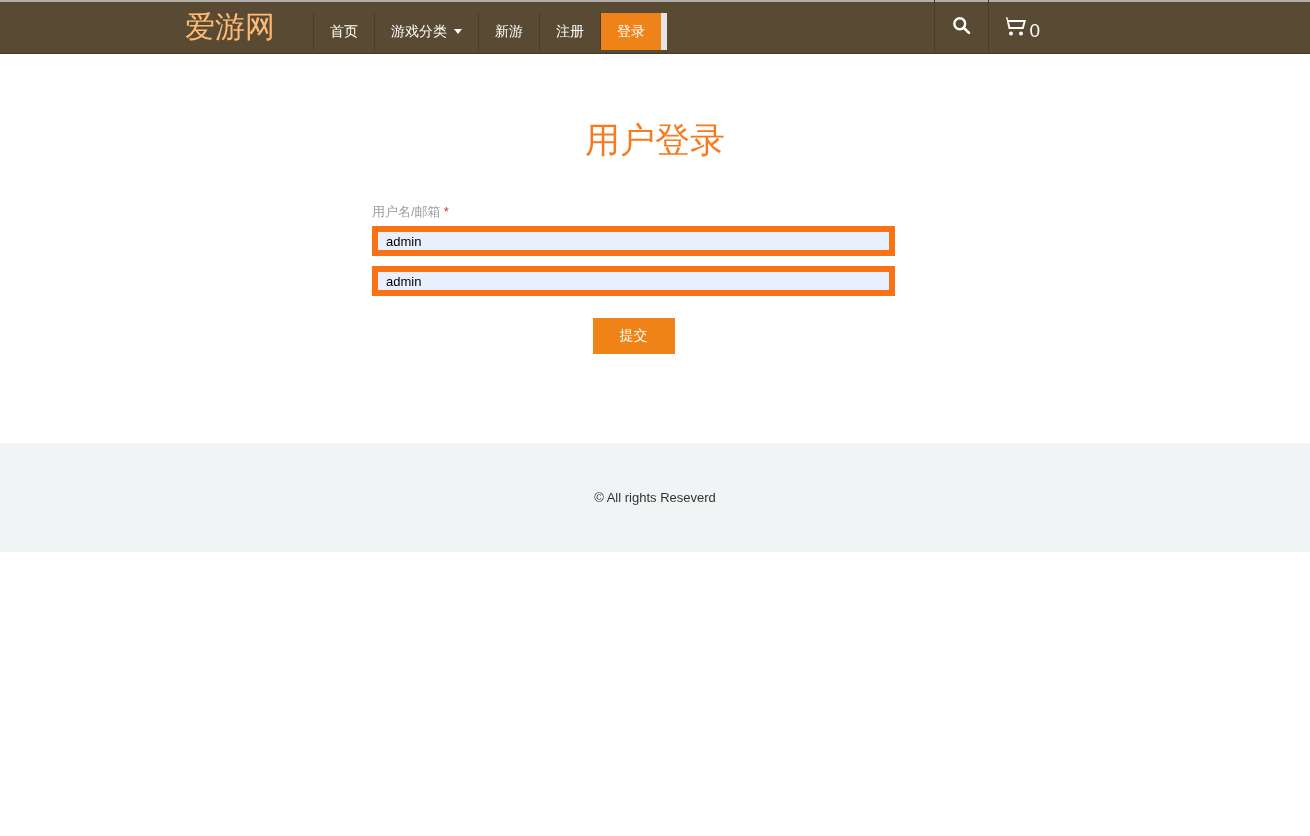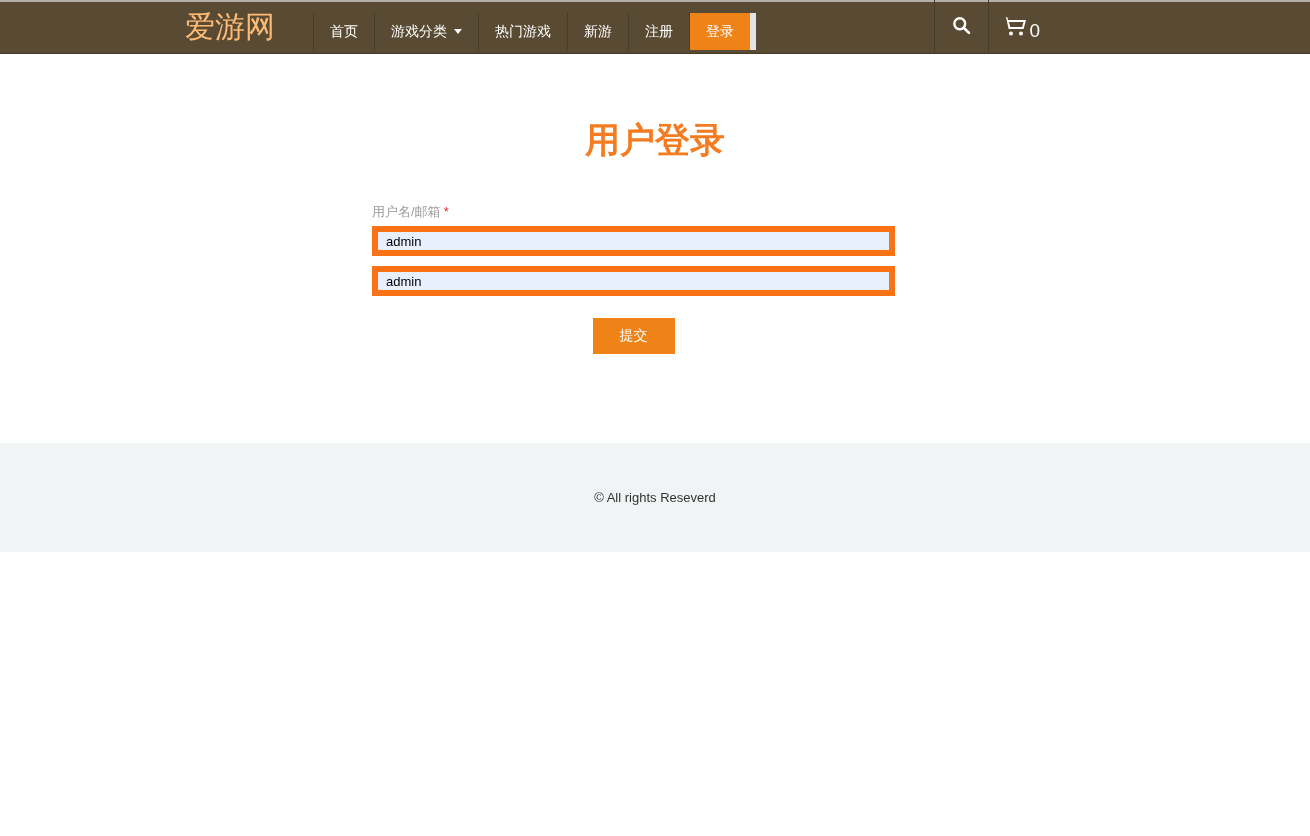--- a/index.html
+++ b/index.html
@@ -92,21 +92,21 @@
     background: #ffffff;
     height: 389px;
   }
   .page-title {
     margin: 0;
     padding-top: 68px;
     text-align: center;
     color: #f57b20;
     font-size: 35px;
     line-height: 1;
-    font-weight: 700;
+    font-weight: 400;
   }
   .login-form {
     width: 523px;
     margin: 47px 0 0 372px;
   }
   .field-label {
     display: block;
     font-size: 13px;
     line-height: 15px;
     color: #9b9b9b;
@@ -161,23 +161,20 @@
   <div class="brand">爱游网</div>
   <ul class="nav-list">
     <li class="nav-item">
       <span>首页</span>
     </li>
     <li class="nav-item">
       <span>游戏分类</span>
       <span class="caret"></span>
     </li>
     <li class="nav-item">
-      <span>热门游戏</span>
-    </li>
-    <li class="nav-item">
       <span>新游</span>
     </li>
     <li class="nav-item">
       <span>注册</span>
     </li>
     <li class="nav-item active">
       <span>登录</span>
     </li>
   </ul>
   <div class="nav-right">

